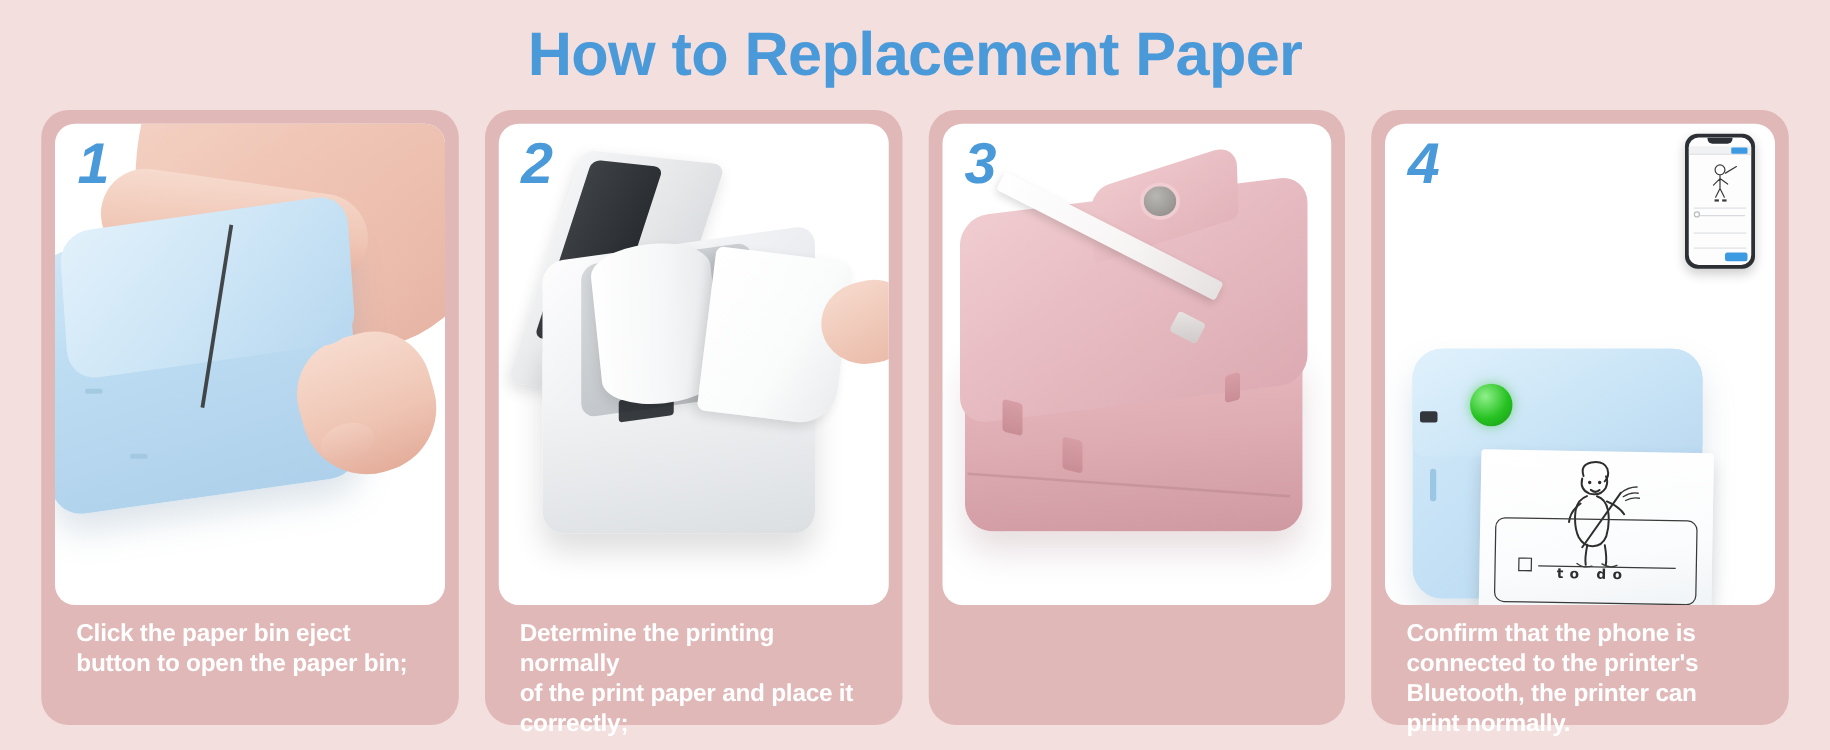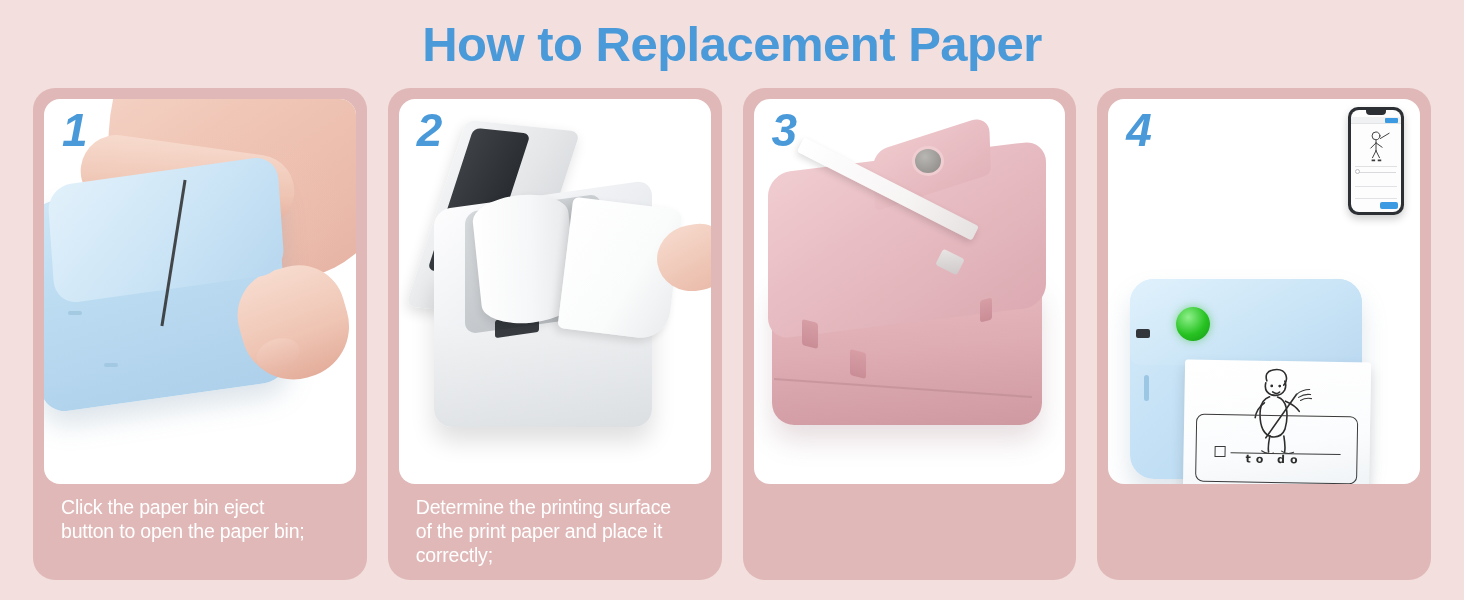--- a/index.html
+++ b/index.html
@@ -81,20 +81,21 @@
   }
 
   .caption {
     flex: 1;
     color: #ffffff;
     font-size: 19.5px;
     line-height: 1.23;
     padding: 12px 13px 8px 17px;
     white-space: pre-line;
     letter-spacing: -0.2px;
+    font-weight: bold;
   }
 
   
   .scene { position: absolute; inset: 0; }
 
   .s1-hand {
     position: absolute;
     width: 290px; height: 300px;
     left: 60px; top: -112px;
     background:
@@ -482,21 +483,21 @@
           <div class="s2-lid-inner"></div>
           <div class="s2-body"></div>
           <div class="s2-body-top"></div>
           <div class="s2-well"></div>
           <div class="s2-gap"></div>
           <div class="s2-roll"></div>
           <div class="s2-paper"></div>
           <div class="s2-thumb"></div>
         </div>
       </div>
-      <div class="caption">Determine the printing surface
+      <div class="caption">Determine the printing normally
 of the print paper and place it
 correctly;</div>
     </div>
 
     <div class="card">
       <div class="photo">
         <div class="step-num">3</div>
         <div class="scene">
           <div class="s3-base"></div>
           <div class="s3-slot s3-slot-a"></div>
@@ -563,16 +564,20 @@
             </div>
             <div class="s4-todo">to do</div>
             <div class="s4-label-box">
               <div class="s4-label-check"></div>
               <div class="s4-label-line"></div>
             </div>
           </div>
 
         </div>
       </div>
+      <div class="caption">Confirm that the phone is
+connected to the printer's
+Bluetooth, the printer can
+print normally.</div>
     </div>
 
   </div>
 </div>
 
 </body></html>

